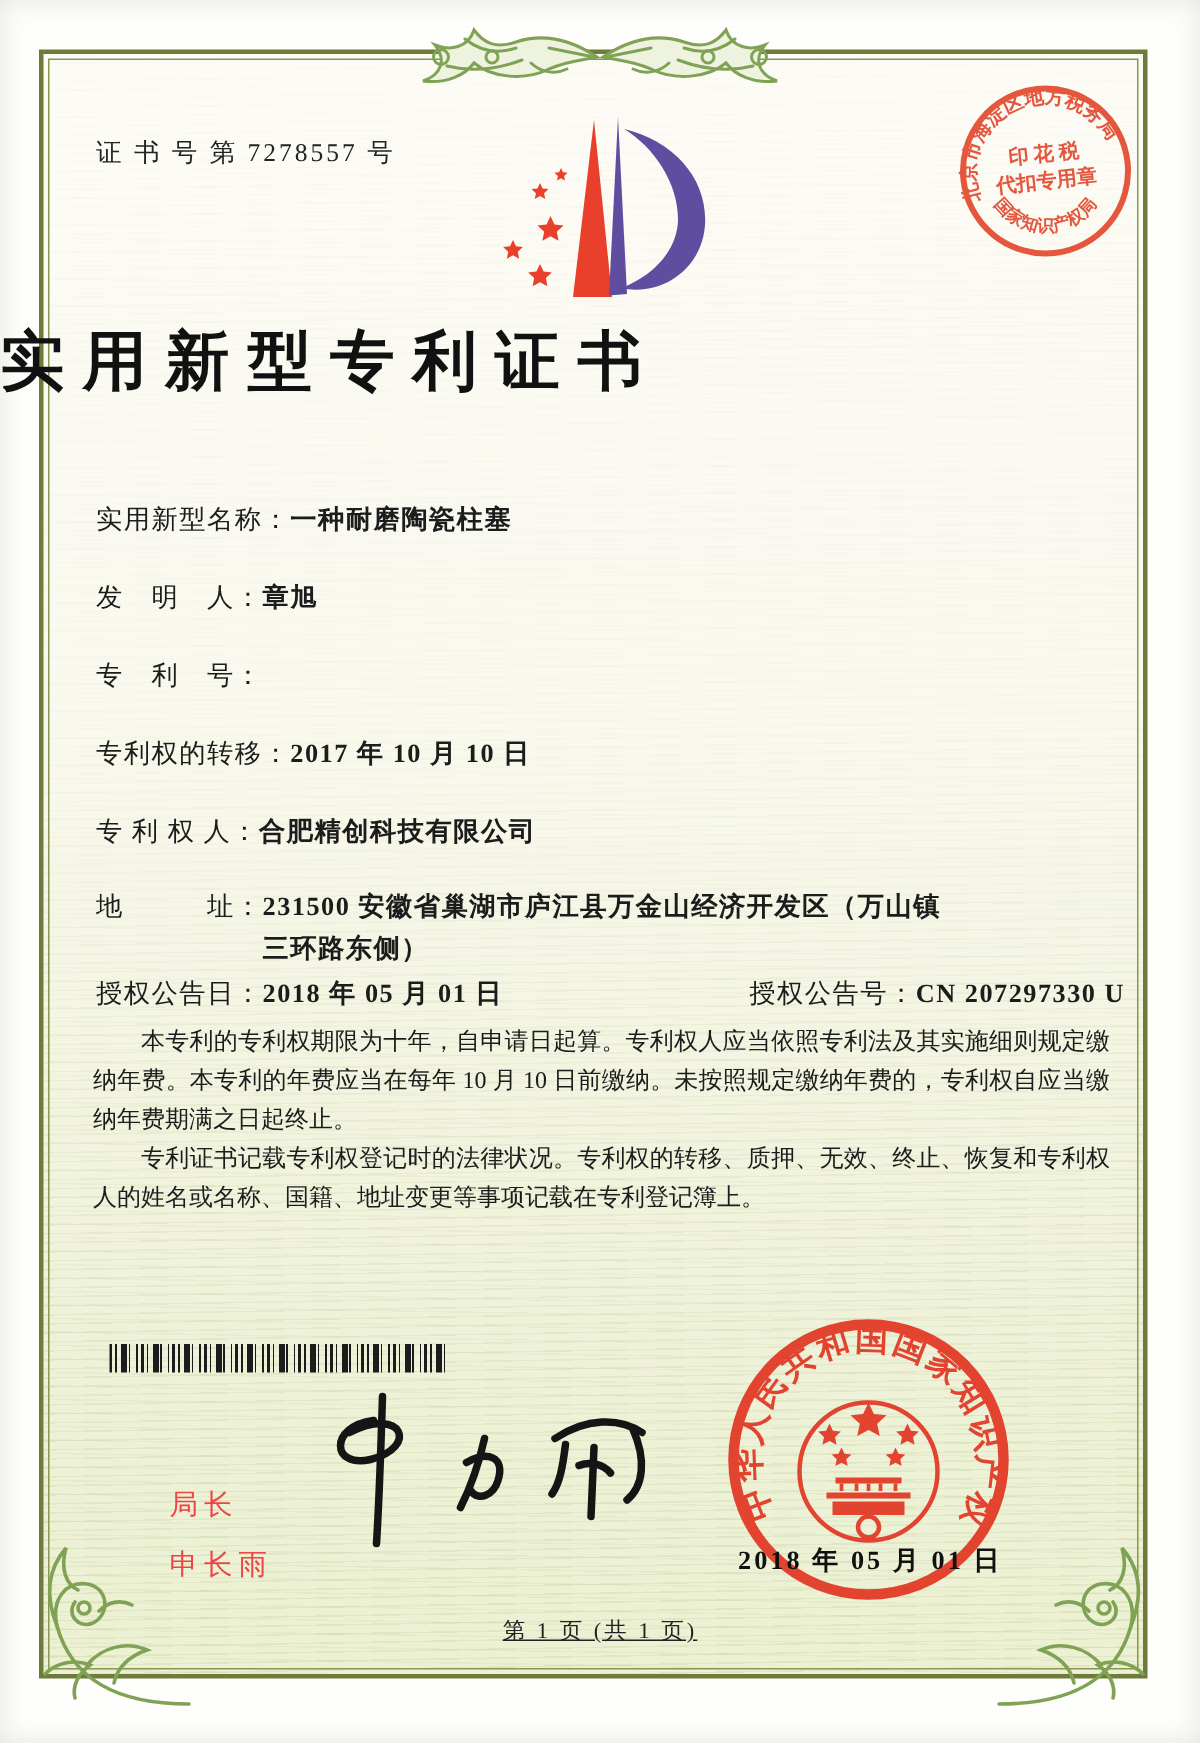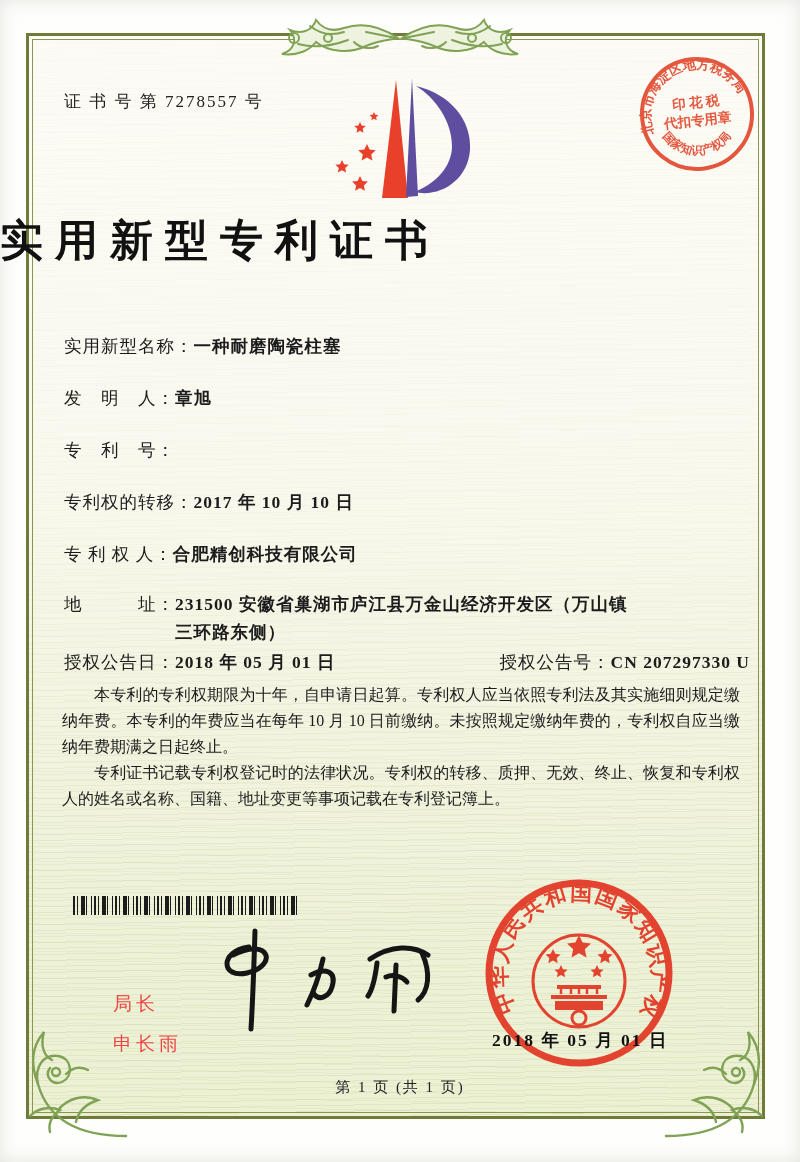--- a/index.html
+++ b/index.html
@@ -66,21 +66,21 @@
       #1c1c1c 13px 14px, transparent 14px 18px,
       #1c1c1c 18px 19px, transparent 19px 21px);
   }
 
   .signer{position:absolute;left:86px;top:984px;font-size:19px;color:#ef4444;letter-spacing:4px;line-height:40px;margin-left:27px;}
   .signature{position:absolute;left:185px;top:925px;}
 
   .seal{position:absolute;left:483px;top:877px;width:192px;height:192px;opacity:.95;}
   .seal-date{position:absolute;left:492px;top:1028px;font-size:17.5px;font-weight:bold;color:#111;letter-spacing:2px;white-space:nowrap;}
 
-  .footer{position:absolute;left:0;right:0;top:1078px;text-align:center;font-size:15px;color:#222;letter-spacing:2px;}
+  .footer{position:absolute;left:0;right:0;top:1078px;text-align:center;font-size:15px;color:#222;letter-spacing:2px;text-decoration:underline;}
 </style>
 </head>
 <body>
 
 <div class="frame">
   <div class="guilloche"></div>
 </div>
 
 <div class="ornament top-flourish">
   <svg width="260" height="58" viewBox="0 0 260 58" fill="none" stroke="#7fa254" stroke-width="2" stroke-linecap="round">

